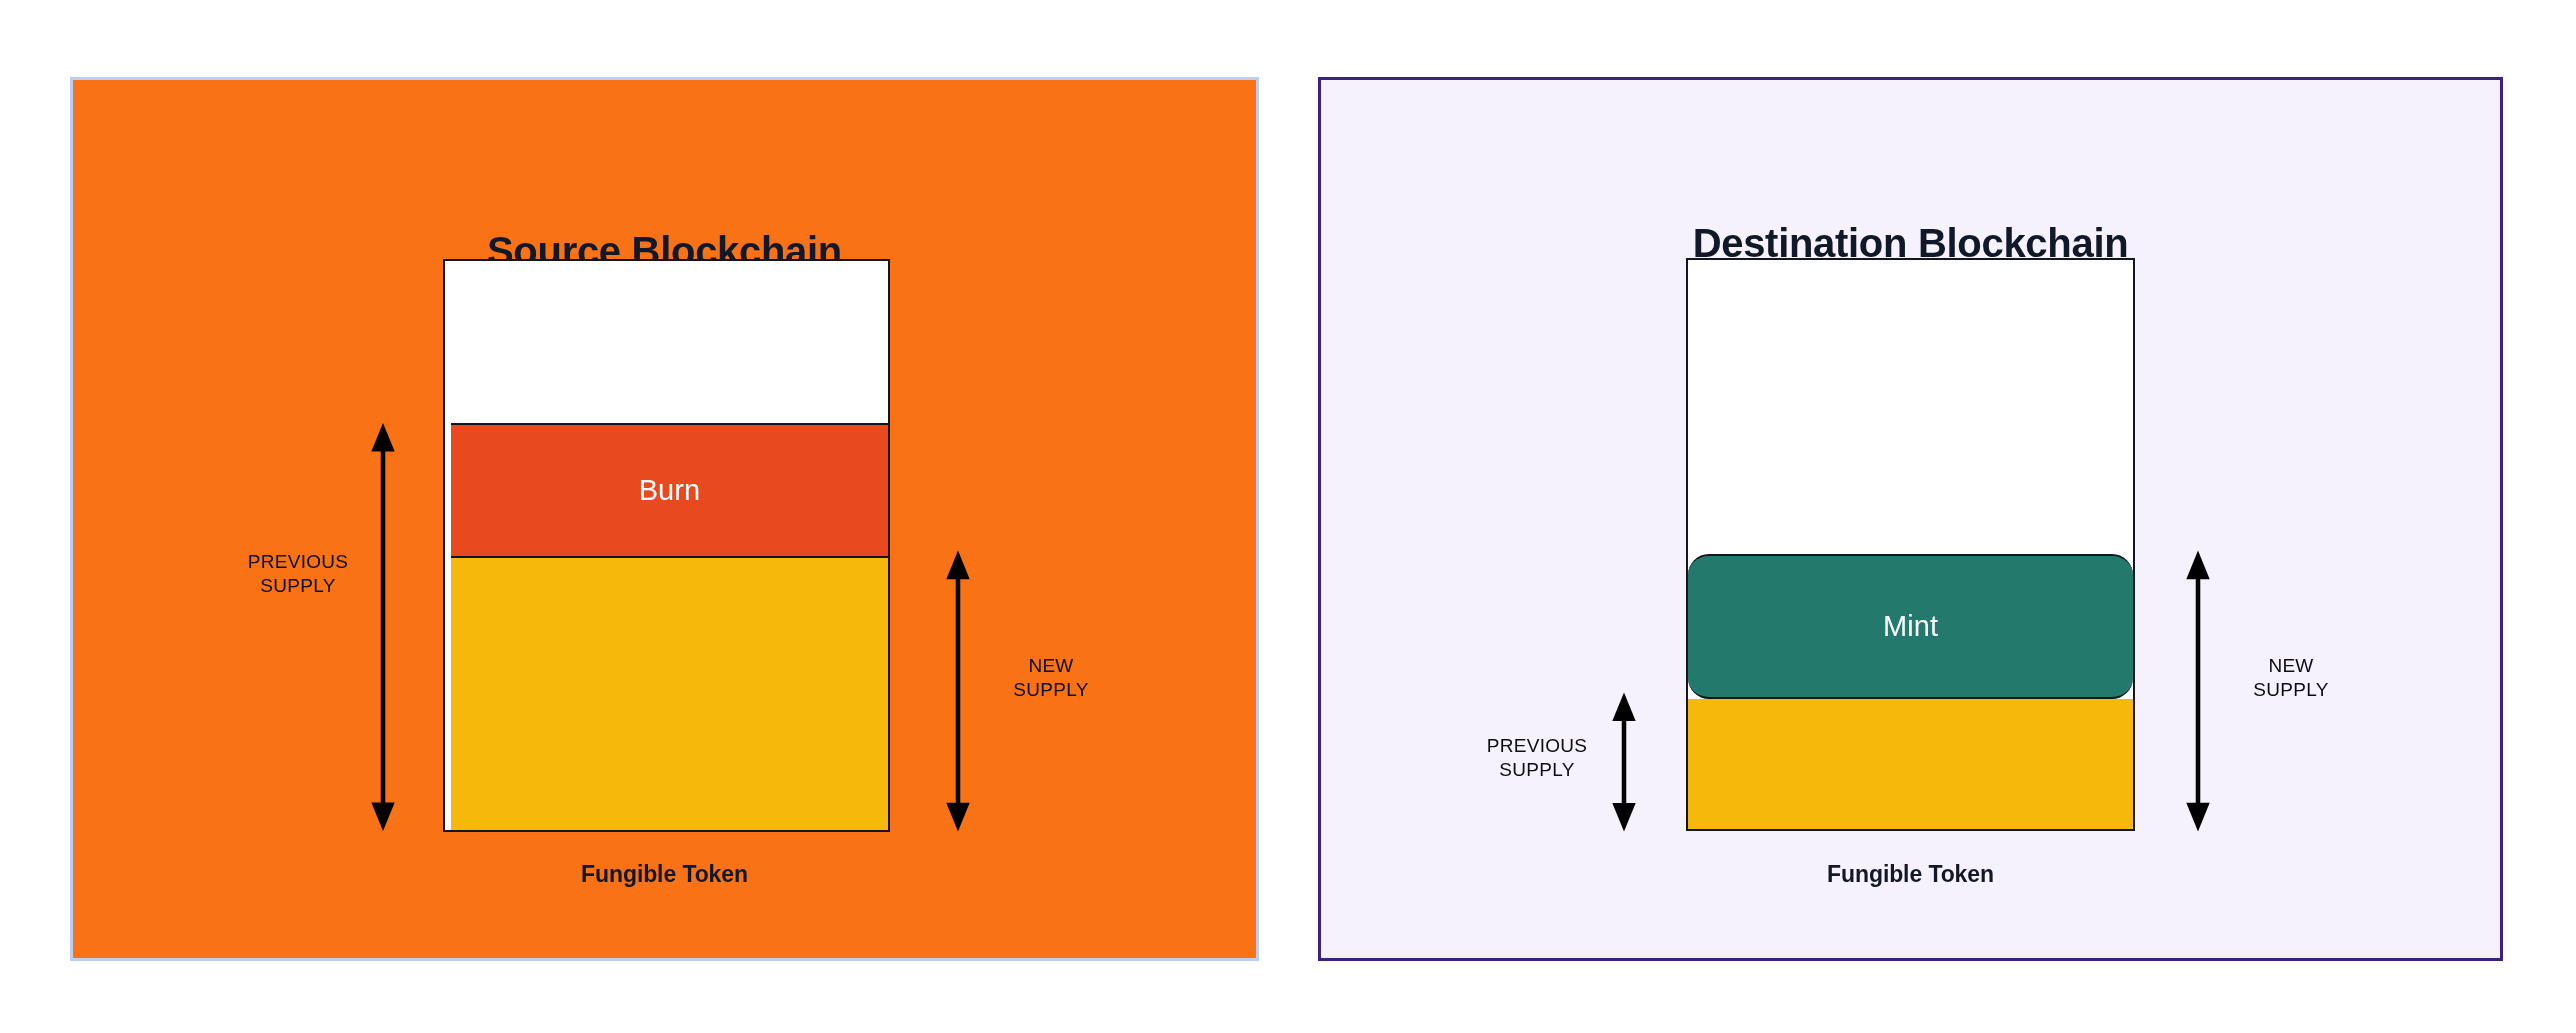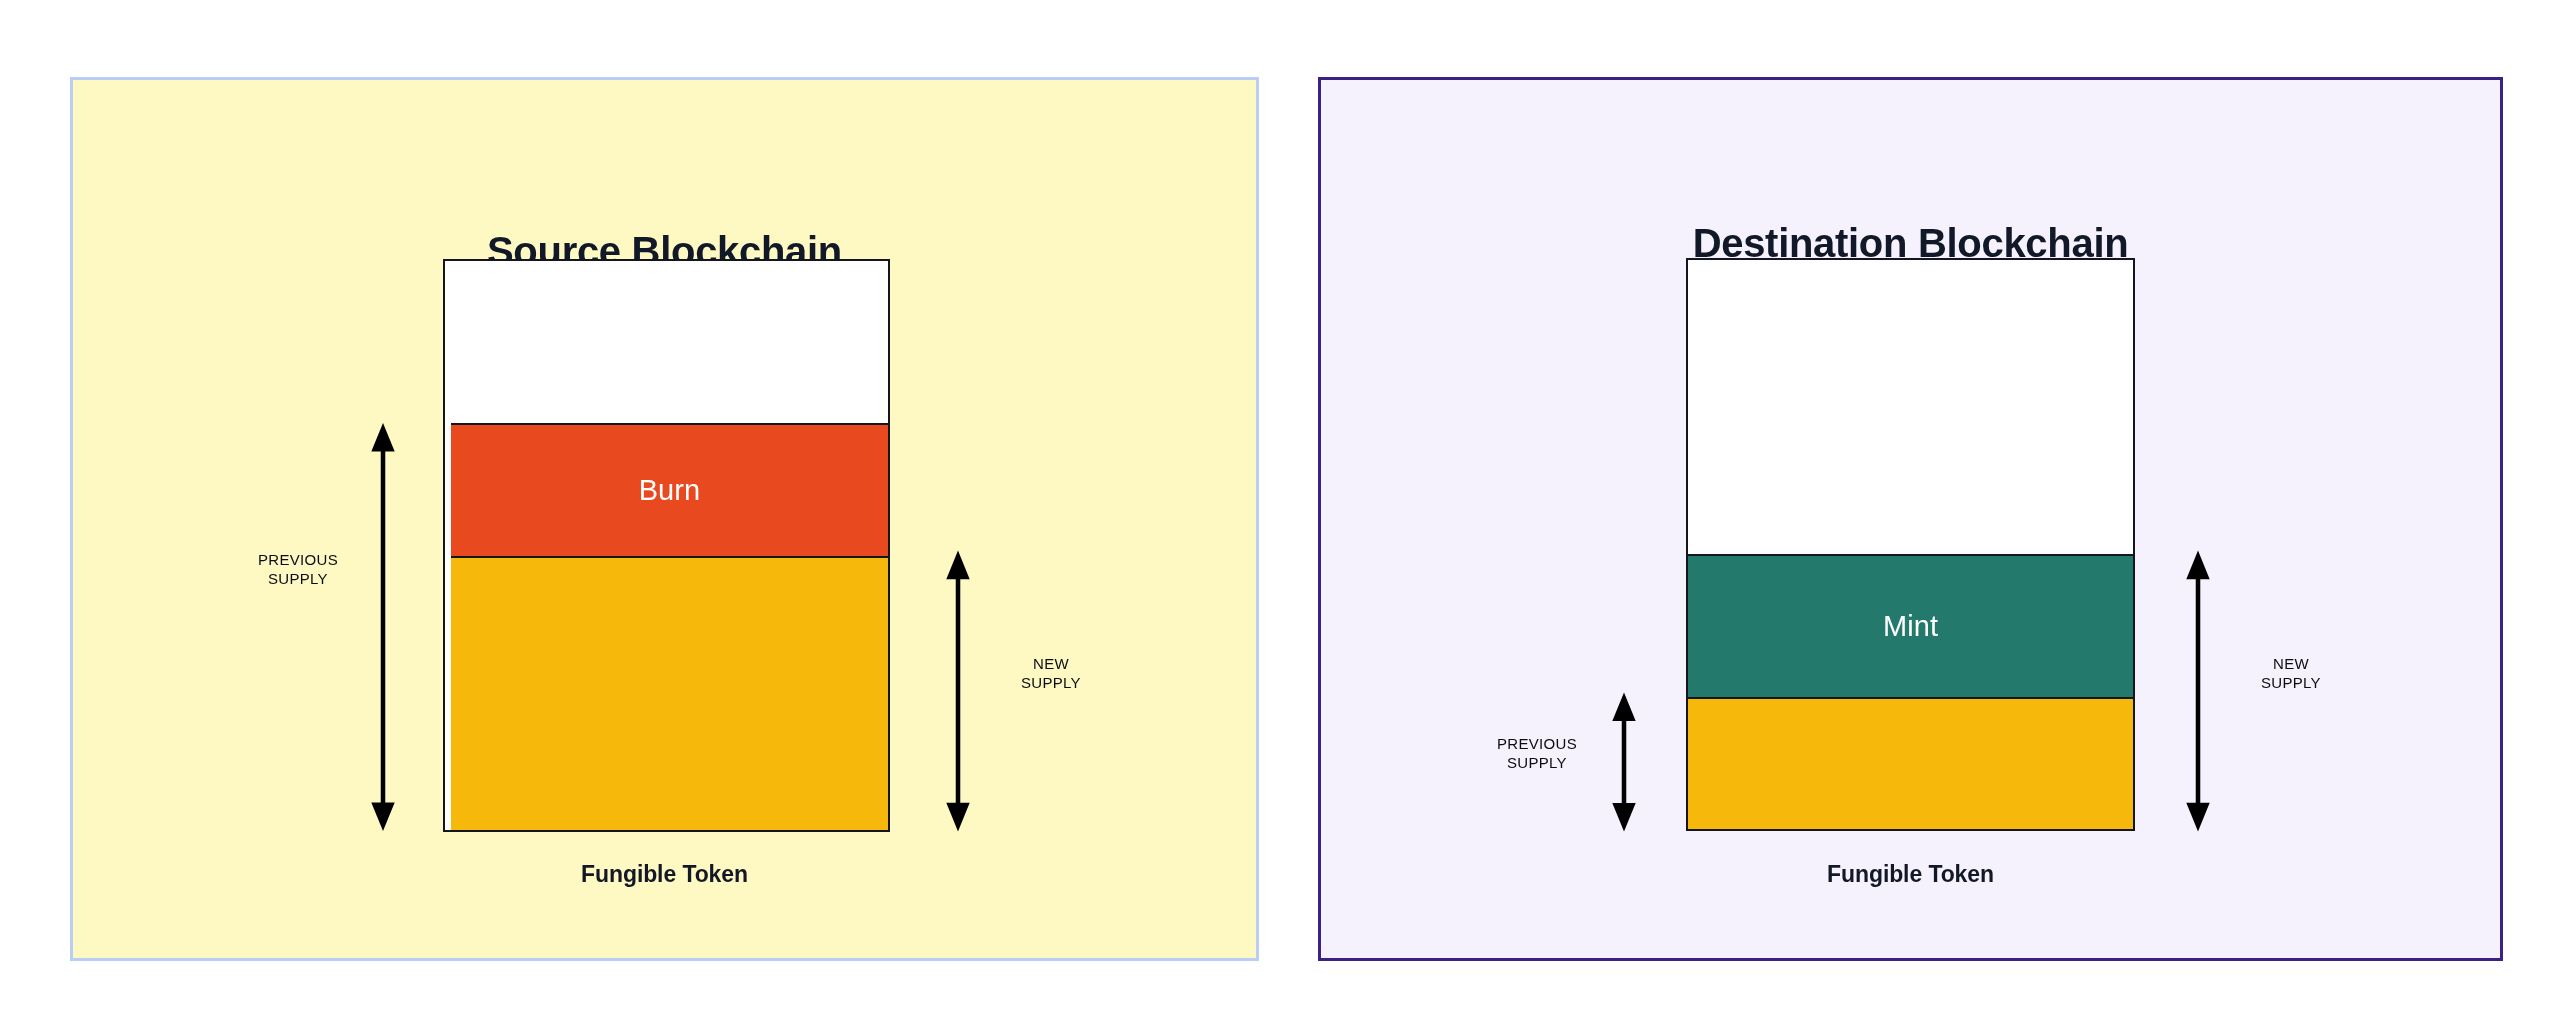--- a/index.html
+++ b/index.html
@@ -23,21 +23,21 @@
   
   .panel {
     position: absolute;
     box-sizing: border-box;
   }
   .panel--source {
     left: 70px;
     top: 77px;
     width: 1189px;
     height: 884px;
-    background: #fef9c3;
+    background: #f97316;
     border: 3.3px solid #b9cdf5;
   }
   .panel--destination {
     left: 1318px;
     top: 77px;
     width: 1185px;
     height: 884px;
     background: #f5f2fe;
     border: 3.9px solid #3b2184;
   }
@@ -115,21 +115,21 @@
     position: absolute;
   }
   .measure svg {
     display: block;
     overflow: visible;
   }
 
   
   .measure-label {
     position: absolute;
-    font-size: 15px;
+    font-size: 19px;
     font-weight: 400;
     line-height: 1.28;
     letter-spacing: 0.3px;
     color: #0b0d12;
     text-align: center;
     white-space: pre-line;
   }
 </style>
 </head>
 <body>
@@ -170,21 +170,21 @@
 
     <div class="panel-caption" style="top:781px;">Fungible Token</div>
   </section>
 
   <section class="panel panel--destination">
 
     <h2 class="panel-title">Destination Blockchain</h2>
 
     <div class="bar" style="left:365px; top:178px; width:449px; height:573px;">
       <div class="bar-seg is-empty" style="height:294px;"></div>
-      <div class="bar-seg is-mint" style="height:145px;">
+      <div class="bar-seg is-mint" style="height:145px;border-radius:21px;">
         <span class="seg-label">Mint</span>
       </div>
       <div class="bar-seg is-supply" style="flex:1 1 auto;"></div>
     </div>
 
     <div class="measure" style="left:290px; top:612px; width:26px; height:140px;">
       <svg width="26" height="140" viewBox="0 0 40 214" aria-hidden="true">
         <polygon points="20,0 38,44 2,44" fill="#000000"></polygon>
         <rect x="16.5" y="40" width="7" height="134" fill="#000000"></rect>
         <polygon points="20,214 38,170 2,170" fill="#000000"></polygon>

